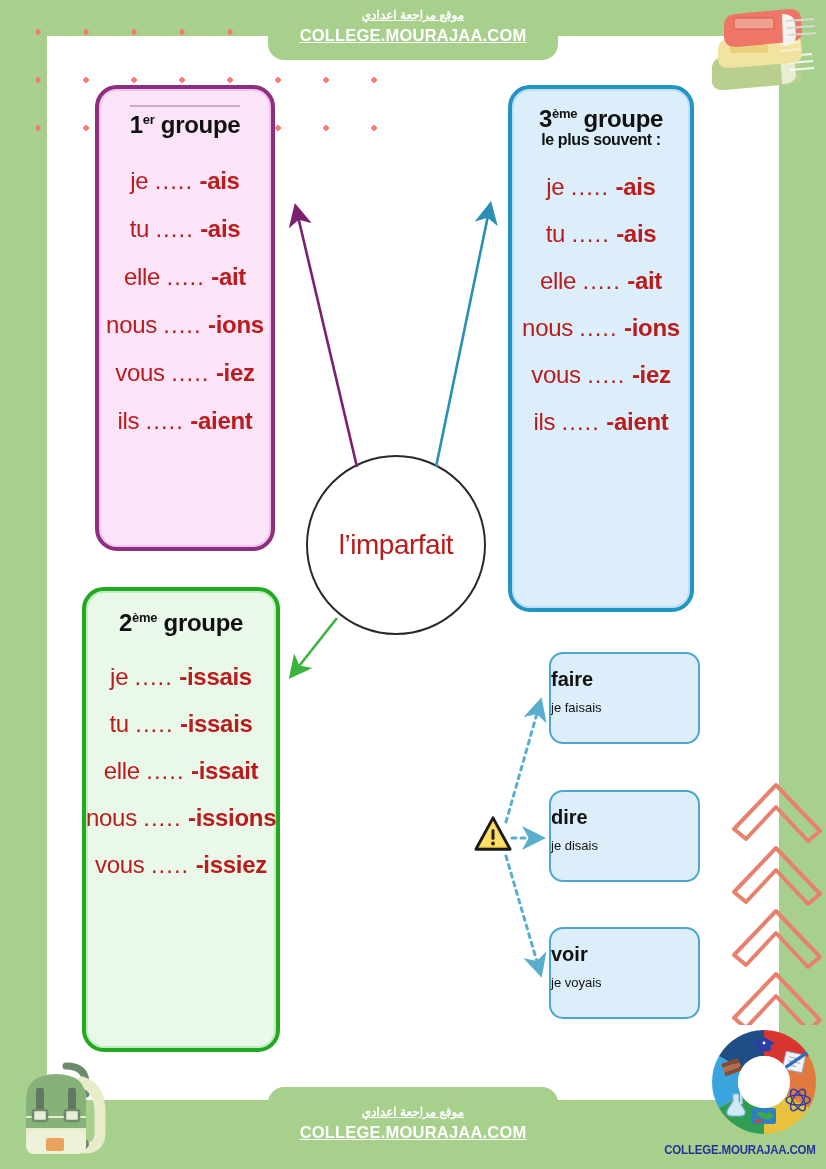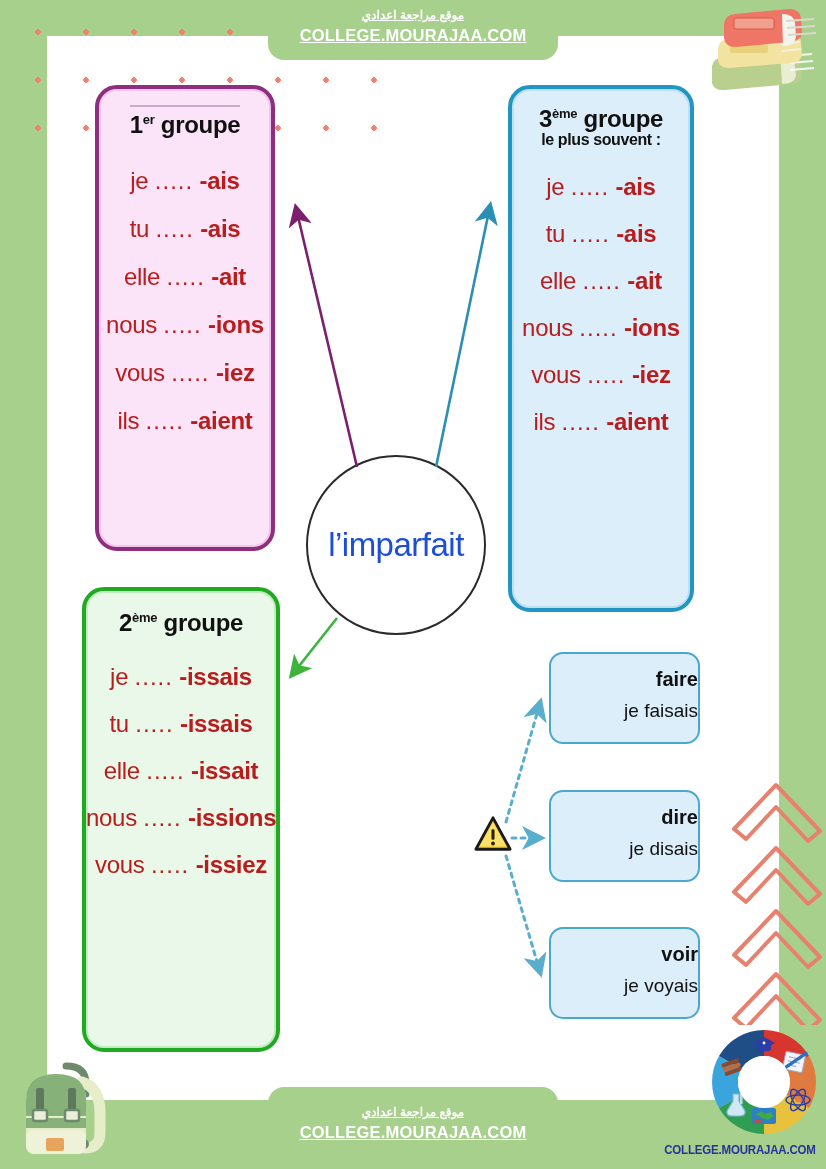--- a/index.html
+++ b/index.html
@@ -134,36 +134,36 @@
     position: absolute;
     left: 306px; top: 455px;
     width: 180px; height: 180px;
     border: 2px solid #2a2a2a;
     border-radius: 50%;
     background: #fff;
     z-index: 7;
     display: flex; align-items: center; justify-content: center;
   }
   #center-circle span {
-    font-size: 33px; color: #1d4ed8; letter-spacing: -.5px;
+    font-size: 28px; color: #b91c1c; letter-spacing: -.5px;
   }
 
   
   .exbox {
     position: absolute;
     left: 549px; width: 151px; height: 92px;
     background: #ddeefb;
     border: 2px solid #4aa8cd;
     border-radius: 14px;
     z-index: 6;
-    text-align: right;
+    text-align: left;
     padding-top: 14px;
   }
   .exbox .verb { font-size: 20px; font-weight: bold; color: #111; }
-  .exbox .conj { font-size: 19px; color: #111; margin-top: 9px; }
+  .exbox .conj { font-size: 13px; color: #111; margin-top: 9px; }
   #ex-faire { top: 652px; }
   #ex-dire  { top: 790px; }
   #ex-voir  { top: 927px; }
 
   
   #arrows { position: absolute; left: 0; top: 0;
             width: 826px; height: 1169px; z-index: 7;
             pointer-events: none; }
 
   

